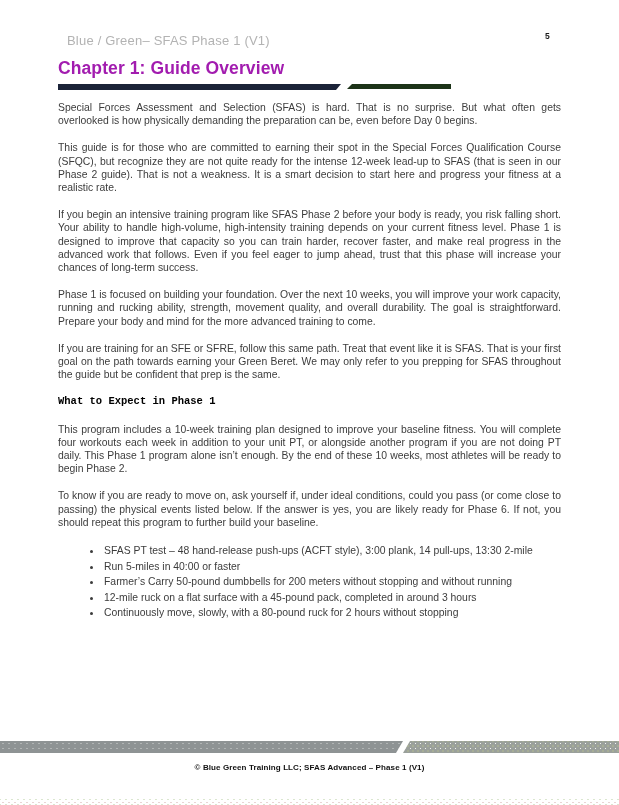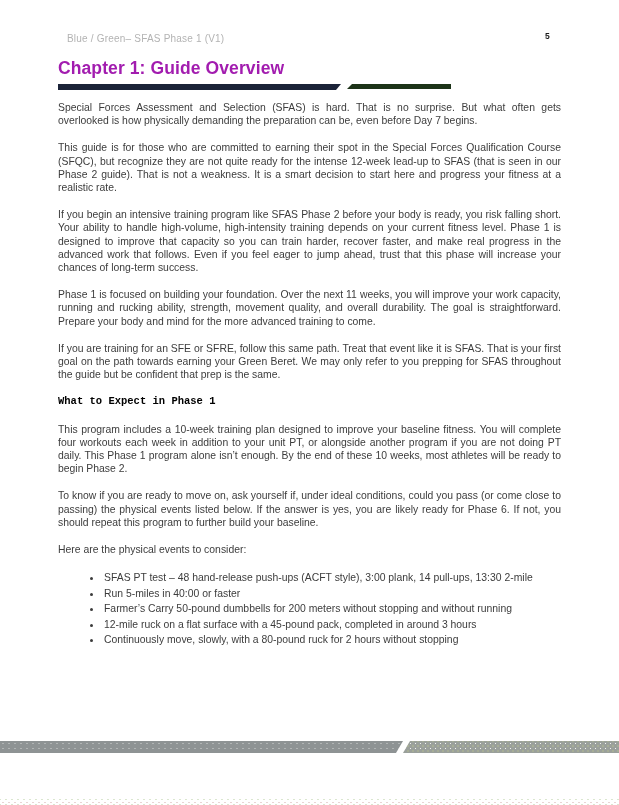--- a/index.html
+++ b/index.html
@@ -5,21 +5,21 @@
   html,body{margin:0;padding:0;background:#fff;}
   .page{
     position:relative;
     width:619px;height:805px;
     background:#ffffff;
     font-family:"Liberation Sans", sans-serif;
     overflow:hidden;
   }
   .running-header{
     position:absolute;left:67px;top:33px;
-    font-size:10px;color:#b3b3b3;letter-spacing:.2px;
+    font-size:13px;color:#b3b3b3;letter-spacing:.2px;
   }
   .page-number{
     position:absolute;left:545px;top:31px;
     font-size:8.5px;font-weight:bold;color:#1a1a1a;
   }
   .chapter-title{
     position:absolute;left:58px;top:58px;margin:0;
     font-size:17.5px;font-weight:bold;color:#a21caf;
     letter-spacing:.1px;
   }
@@ -93,38 +93,38 @@
 <div class="page">
 
   <span class="running-header">Blue / Green– SFAS Phase 1 (V1)</span>
   <span class="page-number">5</span>
 
   <h1 class="chapter-title">Chapter 1: Guide Overview</h1>
   <div class="rule-navy"></div>
   <div class="rule-green"></div>
 
   <div class="body-copy">
-    <p>Special Forces Assessment and Selection (SFAS) is hard. That is no surprise. But what often gets overlooked is how physically demanding the preparation can be, even before Day 7 begins.</p>
+    <p>Special Forces Assessment and Selection (SFAS) is hard. That is no surprise. But what often gets overlooked is how physically demanding the preparation can be, even before Day 0 begins.</p>
     <p>This guide is for those who are committed to earning their spot in the Special Forces Qualification Course (SFQC), but recognize they are not quite ready for the intense 12-week lead-up to SFAS (that is seen in our Phase 2 guide). That is not a weakness. It is a smart decision to start here and progress your fitness at a realistic rate.</p>
     <p>If you begin an intensive training program like SFAS Phase 2 before your body is ready, you risk falling short. Your ability to handle high-volume, high-intensity training depends on your current fitness level. Phase 1 is designed to improve that capacity so you can train harder, recover faster, and make real progress in the advanced work that follows. Even if you feel eager to jump ahead, trust that this phase will increase your chances of long-term success.</p>
-    <p>Phase 1 is focused on building your foundation. Over the next 11 weeks, you will improve your work capacity, running and rucking ability, strength, movement quality, and overall durability. The goal is straightforward. Prepare your body and mind for the more advanced training to come.</p>
+    <p>Phase 1 is focused on building your foundation. Over the next 10 weeks, you will improve your work capacity, running and rucking ability, strength, movement quality, and overall durability. The goal is straightforward. Prepare your body and mind for the more advanced training to come.</p>
     <p>If you are training for an SFE or SFRE, follow this same path. Treat that event like it is SFAS. That is your first goal on the path towards earning your Green Beret. We may only refer to you prepping for SFAS throughout the guide but be confident that prep is the same.</p>
 
     <p class="section-heading">What to Expect in Phase 1</p>
 
     <p>This program includes a 10-week training plan designed to improve your baseline fitness. You will complete four workouts each week in addition to your unit PT, or alongside another program if you are not doing PT daily. This Phase 1 program alone isn’t enough. By the end of these 10 weeks, most athletes will be ready to begin Phase 2.</p>
     <p>To know if you are ready to move on, ask yourself if, under ideal conditions, could you pass (or come close to passing) the physical events listed below. If the answer is yes, you are likely ready for Phase 6. If not, you should repeat this program to further build your baseline.</p>
-    <p>Here are the physical events to consider:</p>
 
     <ul class="events">
       <li>SFAS PT test – 48 hand-release push-ups (ACFT style), 3:00 plank, 14 pull-ups, 13:30 2-mile</li>
       <li>Run 5-miles in 40:00 or faster</li>
       <li>Farmer’s Carry 50-pound dumbbells for 200 meters without stopping and without running</li>
       <li>12-mile ruck on a flat surface with a 45-pound pack, completed in around 3 hours</li>
       <li>Continuously move, slowly, with a 80-pound ruck for 2 hours without stopping</li>
     </ul>
   </div>
 
   <div class="footer-bar-left"></div>
   <div class="footer-bar-right"></div>
+  <div class="footer-copyright">© Blue Green Training LLC; SFAS Advanced – Phase 1 (V1)</div>
   <div class="bottom-edge-strip"></div>
 
 </div>
 
 </body></html>

